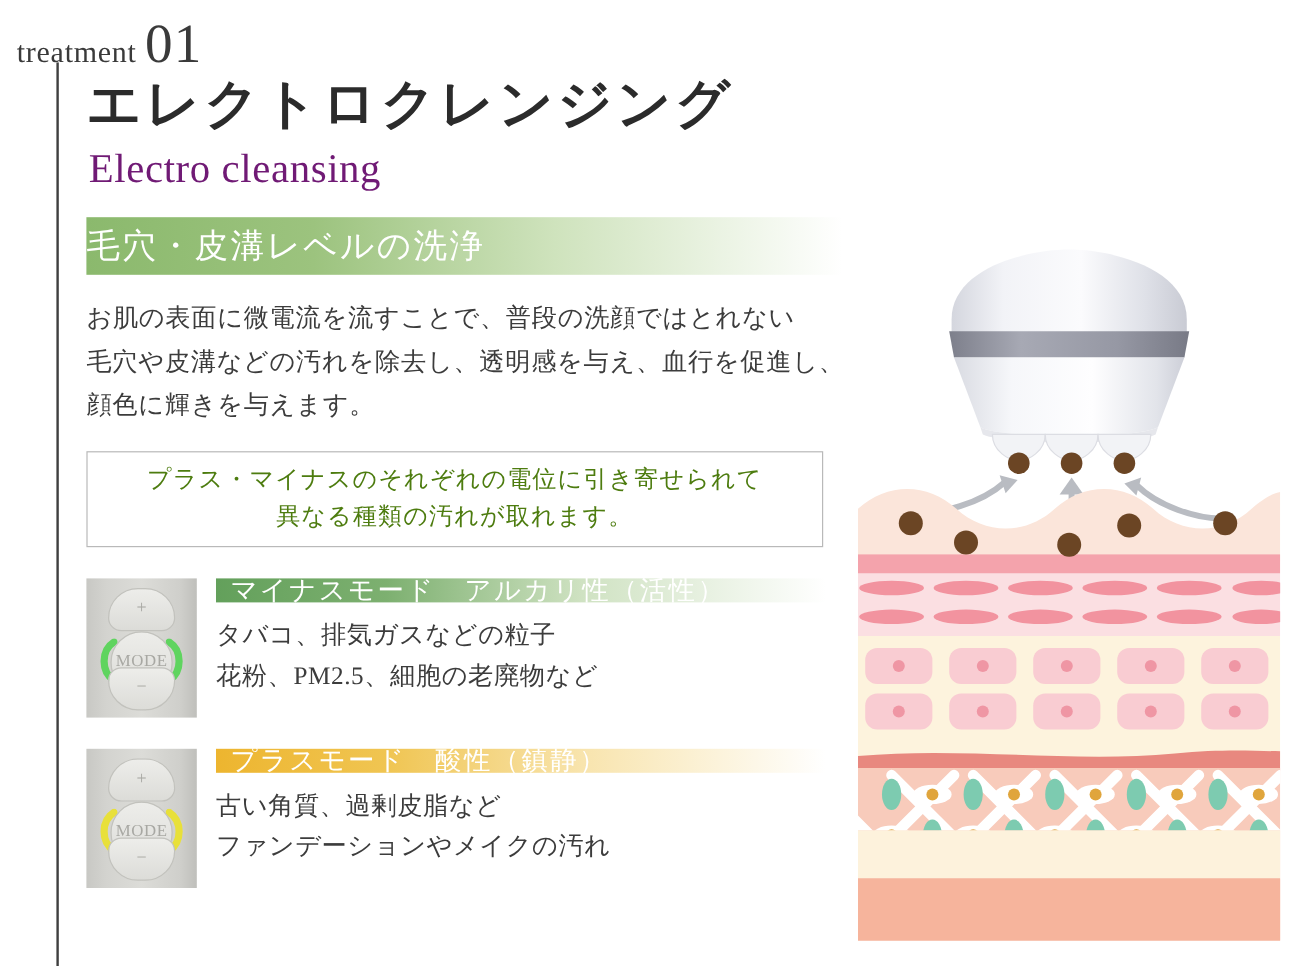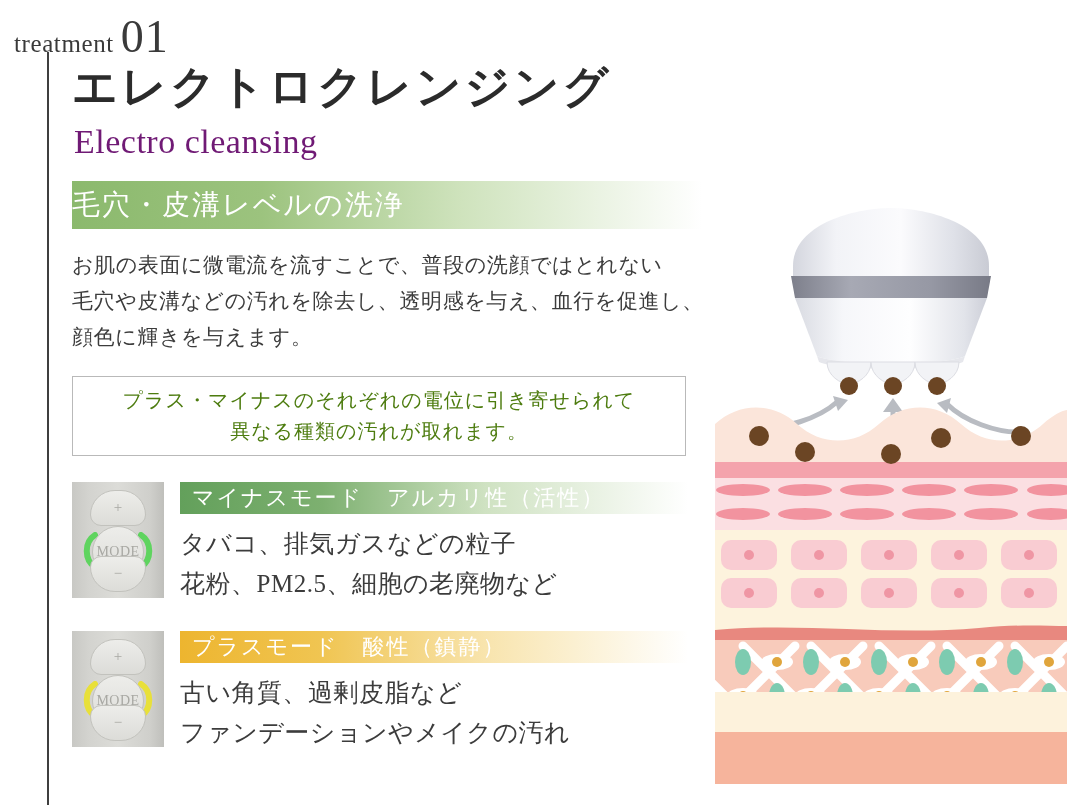--- a/index.html
+++ b/index.html
@@ -53,29 +53,29 @@
   }
   .note-box div{
     font-size:20px;color:#4d7c0f;letter-spacing:1px;line-height:1.55;white-space:nowrap;
   }
 
   
   .mode-block{margin-top:26px;display:flex;align-items:flex-start;}
   .mode-body{margin-left:16px;width:508px;}
 
   .mode-banner{
-    height:32px;display:flex;align-items:center;
+    height:20px;display:flex;align-items:center;
   }
   .mode-banner span{
     color:#ffffff;font-size:22px;letter-spacing:2px;padding-left:12px;white-space:nowrap;
   }
   .banner-green{background:linear-gradient(to right,#63a05b 0%,#7db070 28%,#cfe2c2 60%,#ffffff 100%);}
   .banner-yellow{background:linear-gradient(to right,#edb52f 0%,#f0c552 28%,#f8e4ad 60%,#ffffff 100%);}
 
-  .mode-lines{margin-top:10px;font-size:25px;line-height:1.62;color:#3c3c3c;letter-spacing:.5px;}
+  .mode-lines{margin-top:10px;font-size:21px;line-height:1.62;color:#3c3c3c;letter-spacing:.5px;}
   .mode-lines div{white-space:nowrap;}
 
   
   .remote{
     position:relative;width:92px;height:116px;flex:0 0 auto;
     background:linear-gradient(to right,#c8c8c4 0%,#d3d3cf 18%,#dcdcd8 50%,#cfcfcb 85%,#bfbfbb 100%);
   }
   .btn{
     position:absolute;left:50%;transform:translateX(-50%);
     background:linear-gradient(to bottom,#ededea,#dcdcd8);

